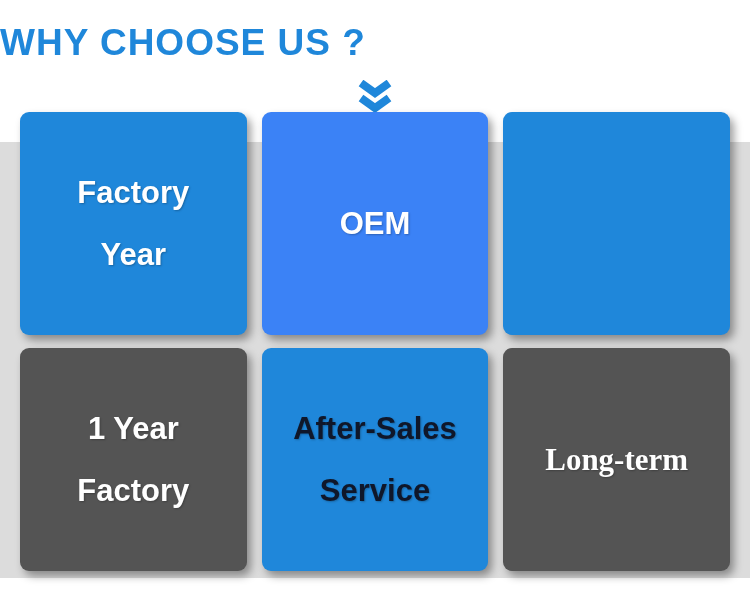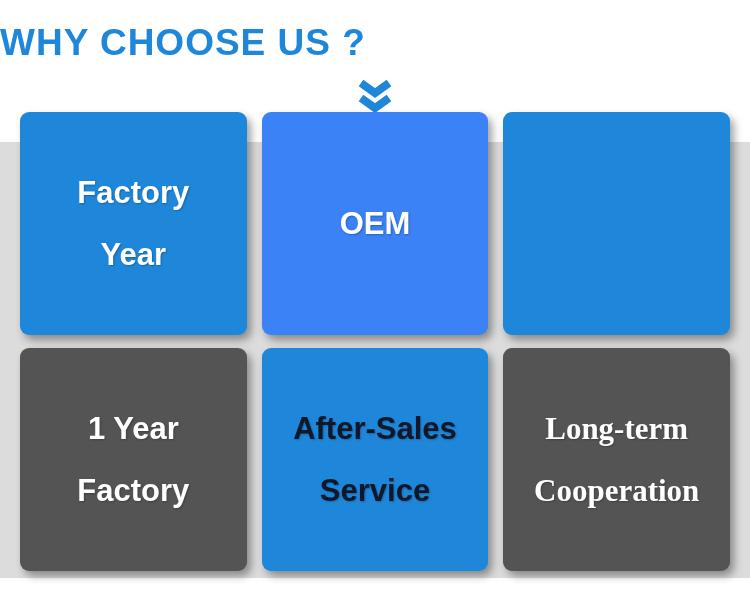--- a/index.html
+++ b/index.html
@@ -98,15 +98,14 @@
     <div class="card" style="background: rgb(84, 84, 84); color: rgb(255, 255, 255); align-items: center;">
       <div class="card-line">1 Year</div>
       <div class="card-line">Factory</div>
     </div>
     <div class="card" style="background: rgb(31, 135, 218); color: #0f172a;">
       <div class="card-line">After-Sales</div>
       <div class="card-line">Service</div>
     </div>
     <div class="card" style="background: rgb(84, 84, 84); color: rgb(255, 255, 255); font-family: Liberation Serif, serif;">
       <div class="card-line">Long-term</div>
-      <div class="card-line">Cooperation</div>
     </div>
   </div>
 
 </body></html>

